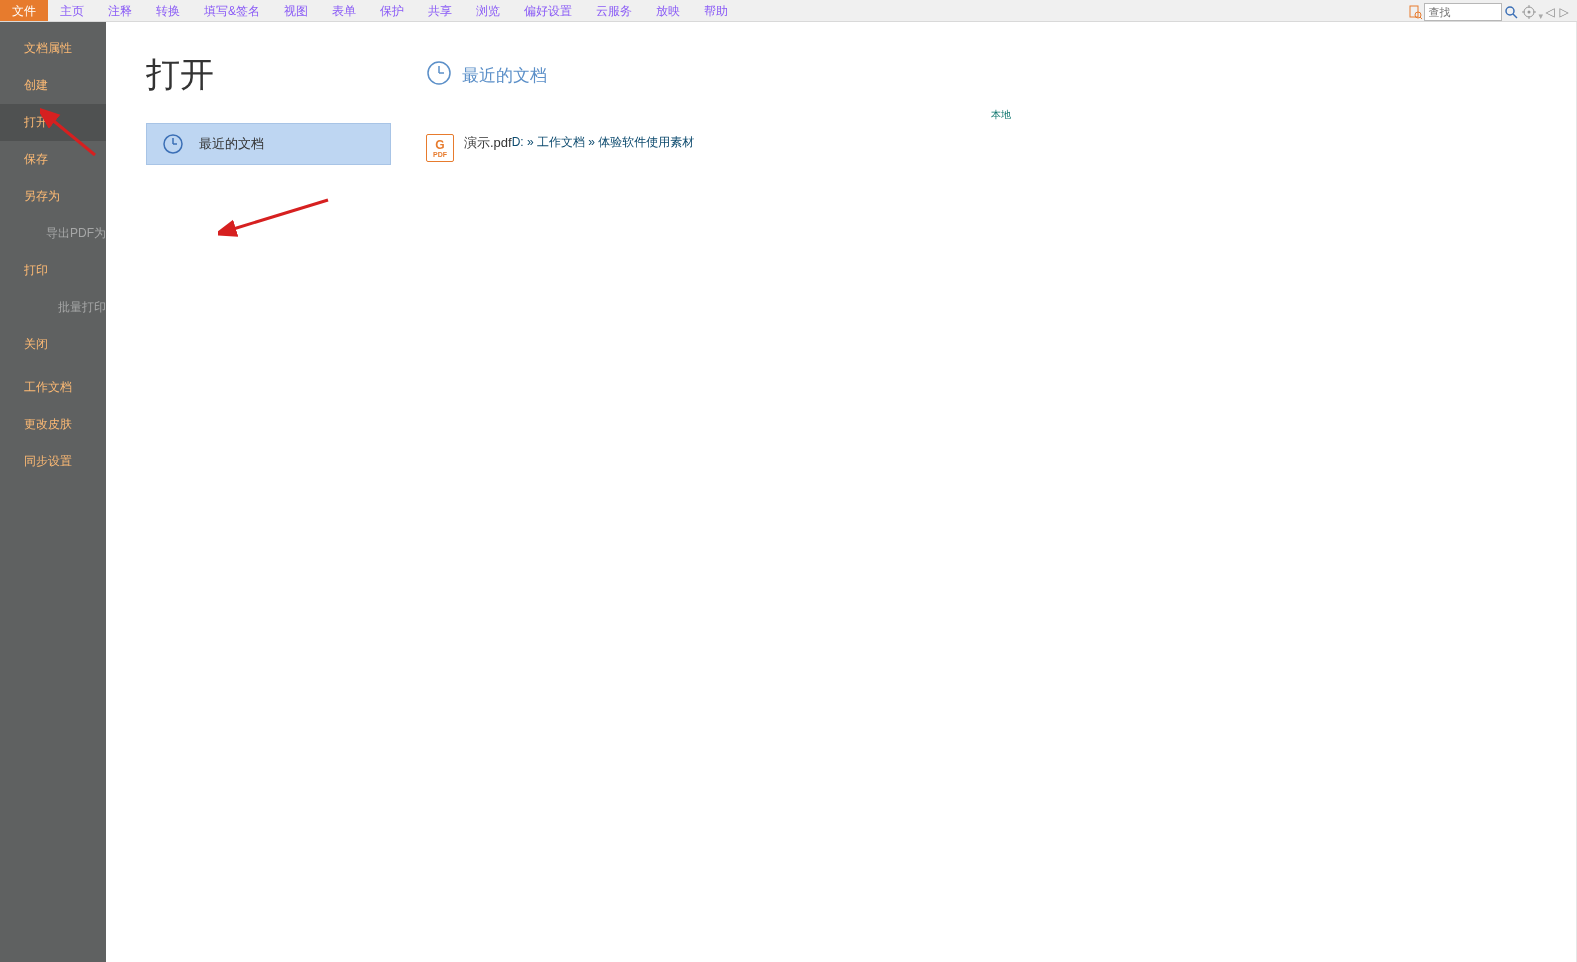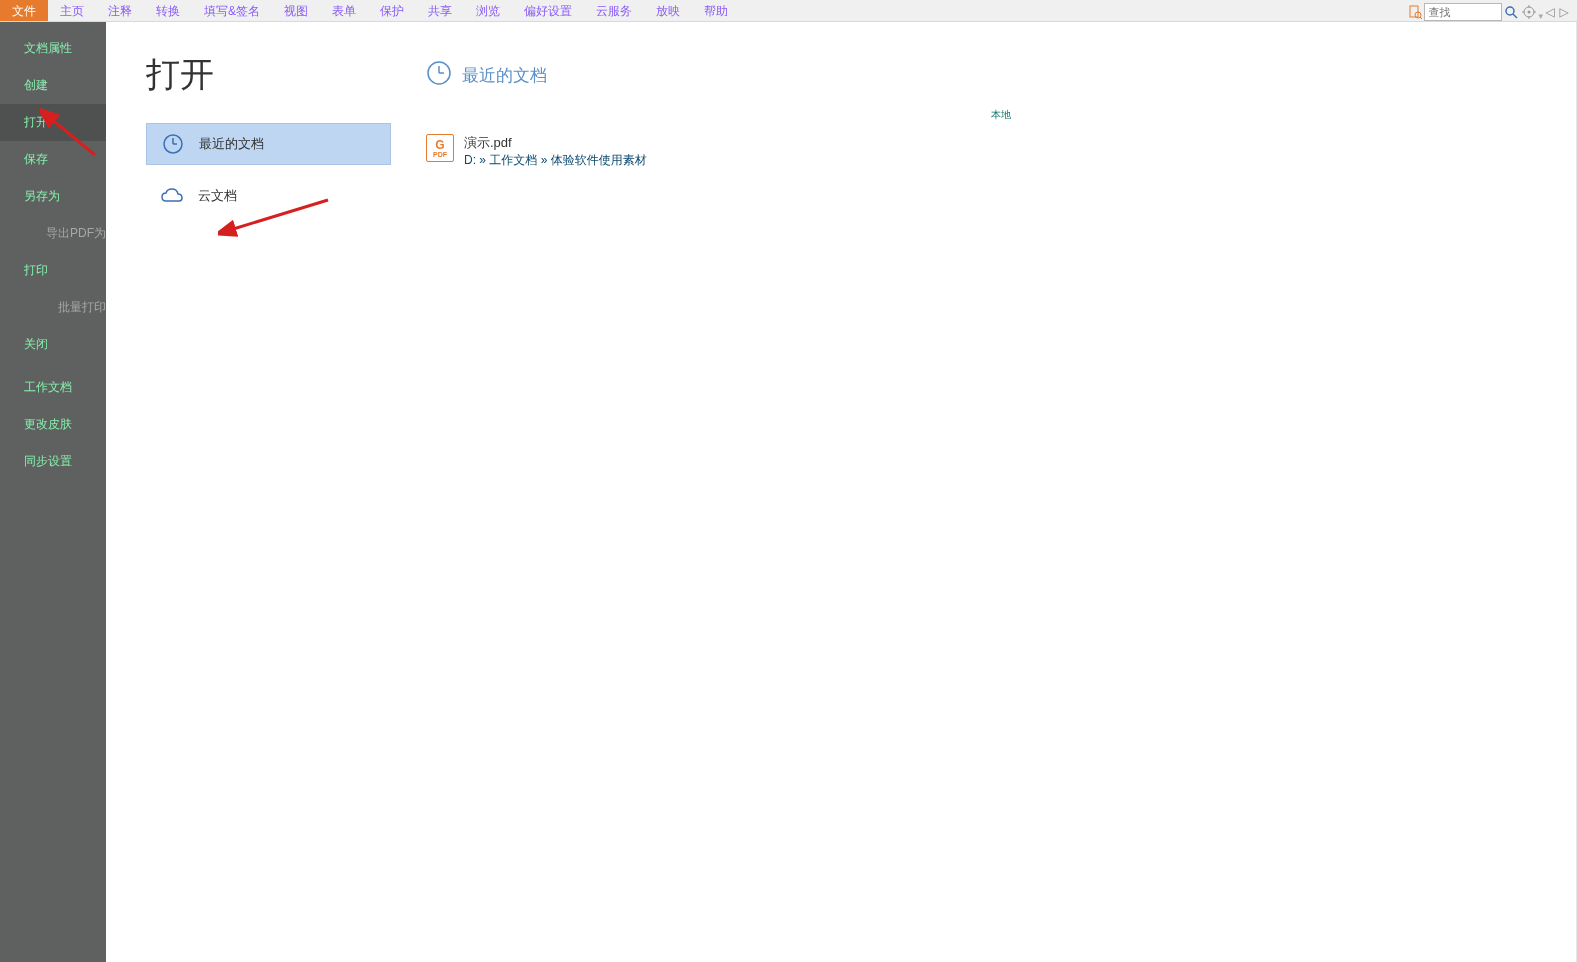--- a/index.html
+++ b/index.html
@@ -15,21 +15,21 @@
   .search-input { width: 78px; height: 18px; border: 1px solid #b7b7b7; font-size: 11px; padding: 0 3px; color: #888; }
   .search-go { width: 18px; height: 18px; display:flex; align-items:center; justify-content:center; cursor:pointer; }
   .gear-box { width: 18px; height: 18px; display:flex; align-items:center; justify-content:center; cursor:pointer; }
   .nav-arrow { width: 14px; height: 18px; display:flex; align-items:center; justify-content:center; cursor:pointer; color:#888; font-size:12px; }
 
   
   .body-wrap { display: flex; height: calc(962px - 22px); }
 
   
   .sidebar { width: 106px; background: #5f6161; display: flex; flex-direction: column; padding-top: 8px; }
-  .sidebar-item { color: #86efac; font-size: 12px; padding: 10px 0 10px 24px; cursor: pointer; }
+  .sidebar-item { color: #fdba74; font-size: 12px; padding: 10px 0 10px 24px; cursor: pointer; }
   .sidebar-item.selected { background: #4f5151; }
   .sidebar-item.disabled { color: #a6a7a7; text-align: right; }
   .sidebar-gap { height: 6px; }
 
   
   .content { flex:1; display:flex; background:#fff; border-right:1px solid #e6e6e6; }
 
   .open-panel { width: 290px; padding: 30px 0 0 40px; }
   .open-title { font-size: 34px; color: #333; font-weight: 300; margin-bottom: 25px; }
   .loc-list {}
@@ -38,21 +38,21 @@
   .loc-icon { width:24px; height:24px; display:flex; align-items:center; justify-content:center; }
 
   
   .detail { flex:1; padding: 38px 0 0 30px; }
   .detail-head { display:flex; align-items:center; gap:10px; margin-bottom:18px; }
   .detail-title { font-size:17px; color:#5b8fc8; }
   .local-label { font-size:10px; color:#0f766e; margin-bottom:8px;text-align:center; }
   .recent-item { display:flex; gap:10px; align-items:flex-start; padding:4px 0; cursor:pointer; width:520px; }
   .recent-icon { width:28px; height:28px; border:1px solid #e77b2d; display:flex; flex-direction:column; align-items:center; justify-content:center; font-size:7px; color:#e77b2d; font-weight:bold; border-radius:2px; }
   .recent-icon .c { font-size:12px; line-height:12px; }
-  .recent-text { display:flex; flex-direction:column; }
+  .recent-text { display:flex; flex-direction:row; }
   .recent-name { font-size:13px; color:#333; }
   .recent-path { font-size:12px; color:#0c4a6e; }
 
   
   .annotation { position:absolute; pointer-events:none; z-index:50; }
 </style>
 </head>
 <body>
 
 <div class="menubar">
@@ -130,28 +130,20 @@
         <div class="loc-item selected">
           <span class="loc-icon">
             <svg width="22" height="22" viewBox="0 0 22 22">
                 <circle cx="11" cy="11" r="9" fill="none" stroke="#3b6fb6" stroke-width="1.5"></circle>
                 <line x1="11" y1="11" x2="11" y2="5" stroke="#3b6fb6" stroke-width="1.5"></line>
                 <line x1="11" y1="11" x2="15" y2="11" stroke="#3b6fb6" stroke-width="1.5"></line>
               </svg>
           </span>
           <span>最近的文档</span>
         </div>
-        <div class="loc-item">
-          <span class="loc-icon">
-            <svg width="24" height="18" viewBox="0 0 24 18">
-                <path d="M6 14 Q2 14 2 10 Q2 6 6 6 Q7 2 12 2 Q17 2 18 7 Q22 7 22 11 Q22 14 19 14 Z" fill="none" stroke="#3b6fb6" stroke-width="1.5"></path>
-              </svg>
-          </span>
-          <span>云文档</span>
-        </div>
       </div>
     </div>
 
     <div class="detail">
       <div class="detail-head">
         <span>
           <svg width="26" height="26" viewBox="0 0 26 26">
               <circle cx="13" cy="13" r="11" fill="none" stroke="#5b8fc8" stroke-width="1.5"></circle>
               <line x1="13" y1="13" x2="13" y2="6" stroke="#5b8fc8" stroke-width="1.5"></line>
               <line x1="13" y1="13" x2="18" y2="13" stroke="#5b8fc8" stroke-width="1.5"></line>

